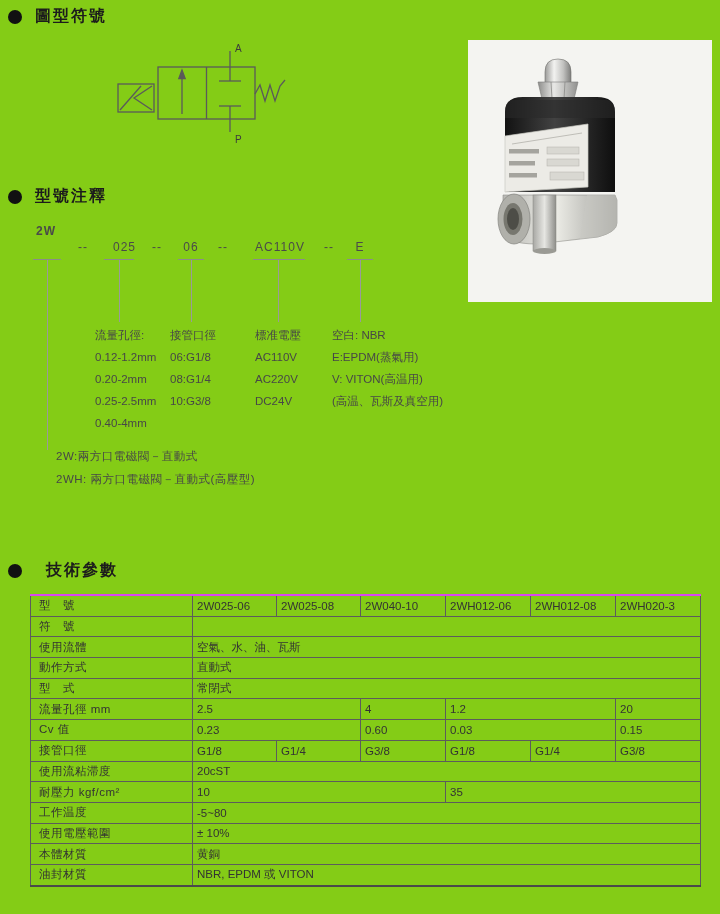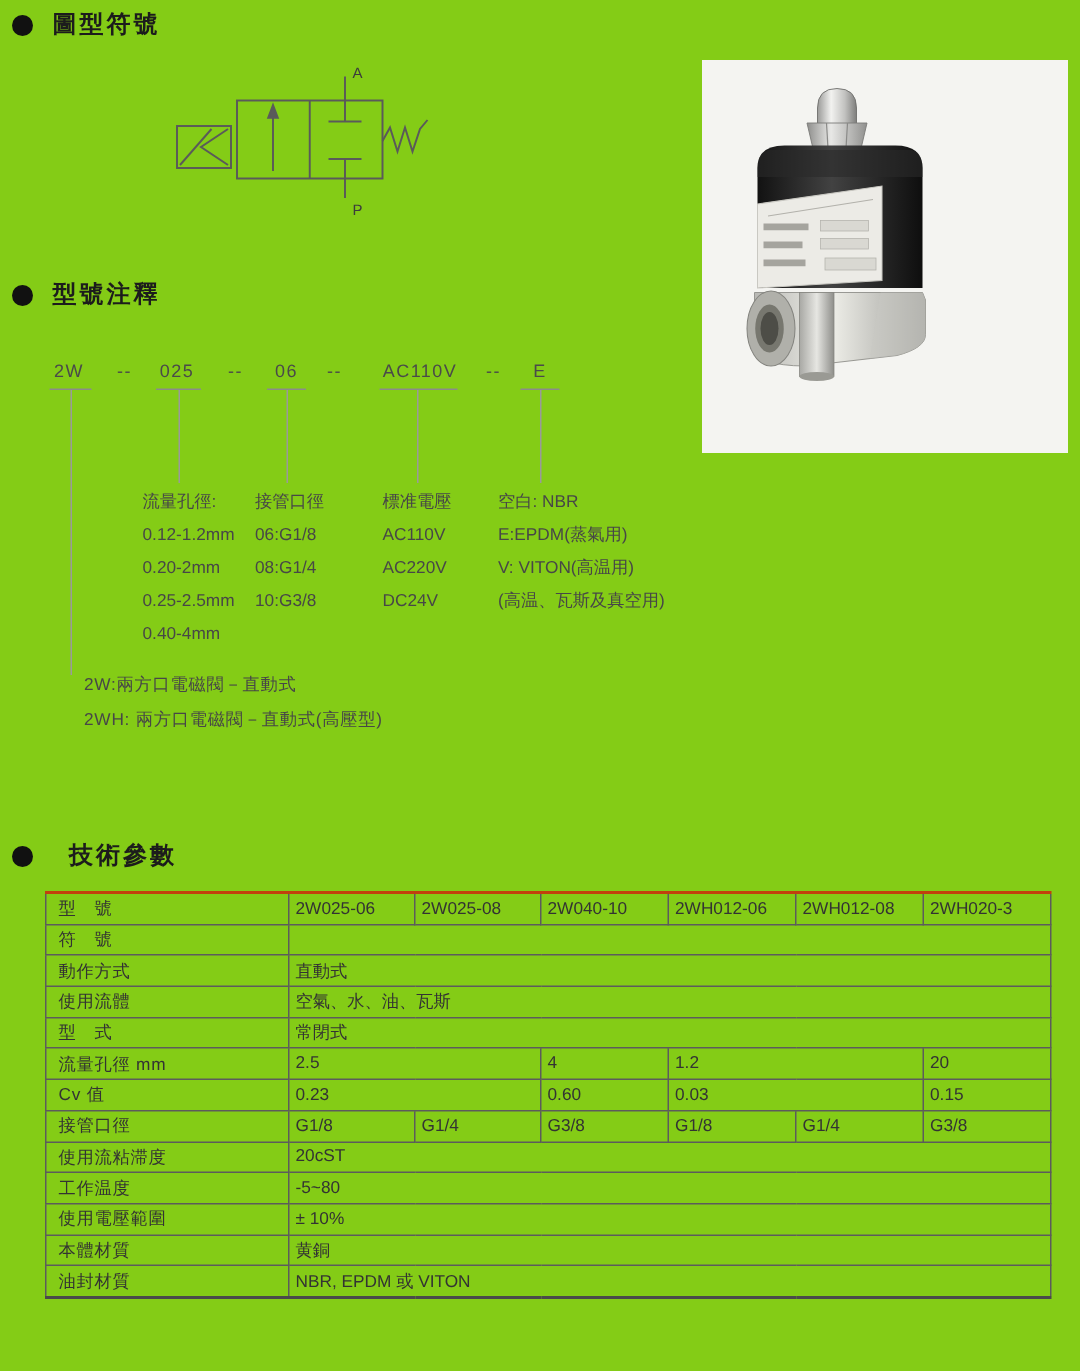--- a/index.html
+++ b/index.html
@@ -25,21 +25,21 @@
     white-space:nowrap;
   }
   .note-line{
     position:absolute;font-size:11.5px;color:#474747;white-space:nowrap;
     letter-spacing:0.5px;
   }
   table.spec{
     position:absolute;left:30px;top:594px;width:670px;
     border-collapse:collapse;table-layout:fixed;
     font-size:11.5px;color:#333;
-    border-top:2px solid #c2410c;border-bottom:2px solid #4a4a4a;
+    border-top:2px solid #d946ef;border-bottom:2px solid #4a4a4a;
   }
   .spec td{
     border:1px solid #5c5c5c;height:19.7px;padding:0 4px;
     text-align:left;overflow:hidden;white-space:nowrap;
   }
   .spec td.lbl{text-align:left;padding-left:8px;letter-spacing:0.5px;}
   .photo-backdrop{
     position:absolute;left:468px;top:40px;width:244px;height:262px;
     background:#f4f4f1;
   }
@@ -140,23 +140,23 @@
 
     <rect x="41" y="147" width="23" height="56" fill="url(#pipeg)" stroke="#84847f" stroke-width="0.5"></rect>
     <ellipse cx="52.5" cy="203" rx="11.5" ry="3" fill="#9a9a94"></ellipse>
   </svg>
 
   <div class="heading" style="left:8px;top:186px;">
     <span class="bullet"></span>
     <span>型號注釋</span>
   </div>
 
-  <div class="code-part" style="left:28px;top:240px;width:36px;">2W</div>
+  <div class="code-part" style="left:28px;top:224px;width:36px;font-weight:bold;">2W</div>
   <div class="code-part" style="left:70px;top:240px;width:26px;">--</div>
-  <div class="code-part" style="left:100px;top:240px;width:36px;">025</div>
+  <div class="code-part" style="left:100px;top:240px;width:36px;text-align:right;">025</div>
   <div class="code-part" style="left:144px;top:240px;width:26px;">--</div>
   <div class="code-part" style="left:173px;top:240px;width:36px;">06</div>
   <div class="code-part" style="left:210px;top:240px;width:26px;">--</div>
   <div class="code-part" style="left:250px;top:240px;width:60px;">AC110V</div>
   <div class="code-part" style="left:316px;top:240px;width:26px;">--</div>
   <div class="code-part" style="left:344px;top:240px;width:32px;">E</div>
 
   <div class="code-underline" style="left:33px;top:259px;width:28px;"></div>
   <div class="code-underline" style="left:104px;top:259px;width:30px;"></div>
   <div class="code-underline" style="left:178px;top:259px;width:26px;"></div>
@@ -221,26 +221,26 @@
       <td>2W040-10</td>
       <td>2WH012-06</td>
       <td>2WH012-08</td>
       <td>2WH020-3</td>
     </tr>
     <tr>
       <td class="lbl">符　號</td>
       <td colspan="6"></td>
     </tr>
     <tr>
+      <td class="lbl">使用流體</td>
+      <td colspan="6">空氣、水、油、瓦斯</td>
+    </tr>
+    <tr>
       <td class="lbl">動作方式</td>
       <td colspan="6">直動式</td>
-    </tr>
-    <tr>
-      <td class="lbl">使用流體</td>
-      <td colspan="6">空氣、水、油、瓦斯</td>
     </tr>
     <tr>
       <td class="lbl">型　式</td>
       <td colspan="6">常閉式</td>
     </tr>
     <tr>
       <td class="lbl">流量孔徑 mm</td>
       <td colspan="2">2.5</td>
       <td>4</td>
       <td colspan="2">1.2</td>
@@ -260,20 +260,25 @@
       <td>G3/8</td>
       <td>G1/8</td>
       <td>G1/4</td>
       <td>G3/8</td>
     </tr>
     <tr>
       <td class="lbl">使用流粘滞度</td>
       <td colspan="6">20cST</td>
     </tr>
     <tr>
+      <td class="lbl">耐壓力 kgf/cm²</td>
+      <td colspan="3">10</td>
+      <td colspan="3">35</td>
+    </tr>
+    <tr>
       <td class="lbl">工作温度</td>
       <td colspan="6">-5~80</td>
     </tr>
     <tr>
       <td class="lbl">使用電壓範圍</td>
       <td colspan="6">± 10%</td>
     </tr>
     <tr>
       <td class="lbl">本體材質</td>
       <td colspan="6">黄銅</td>

